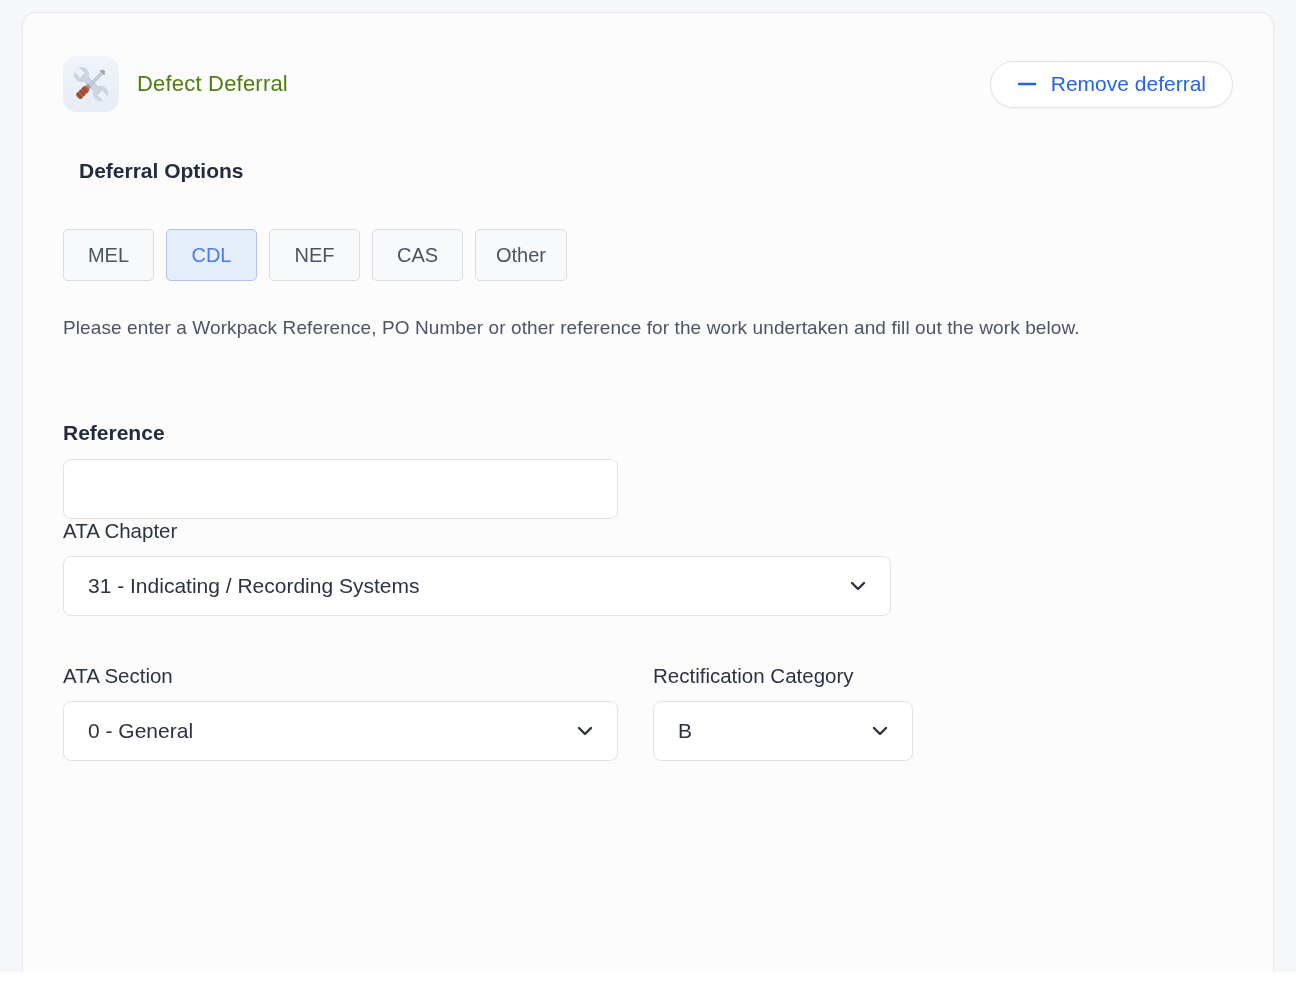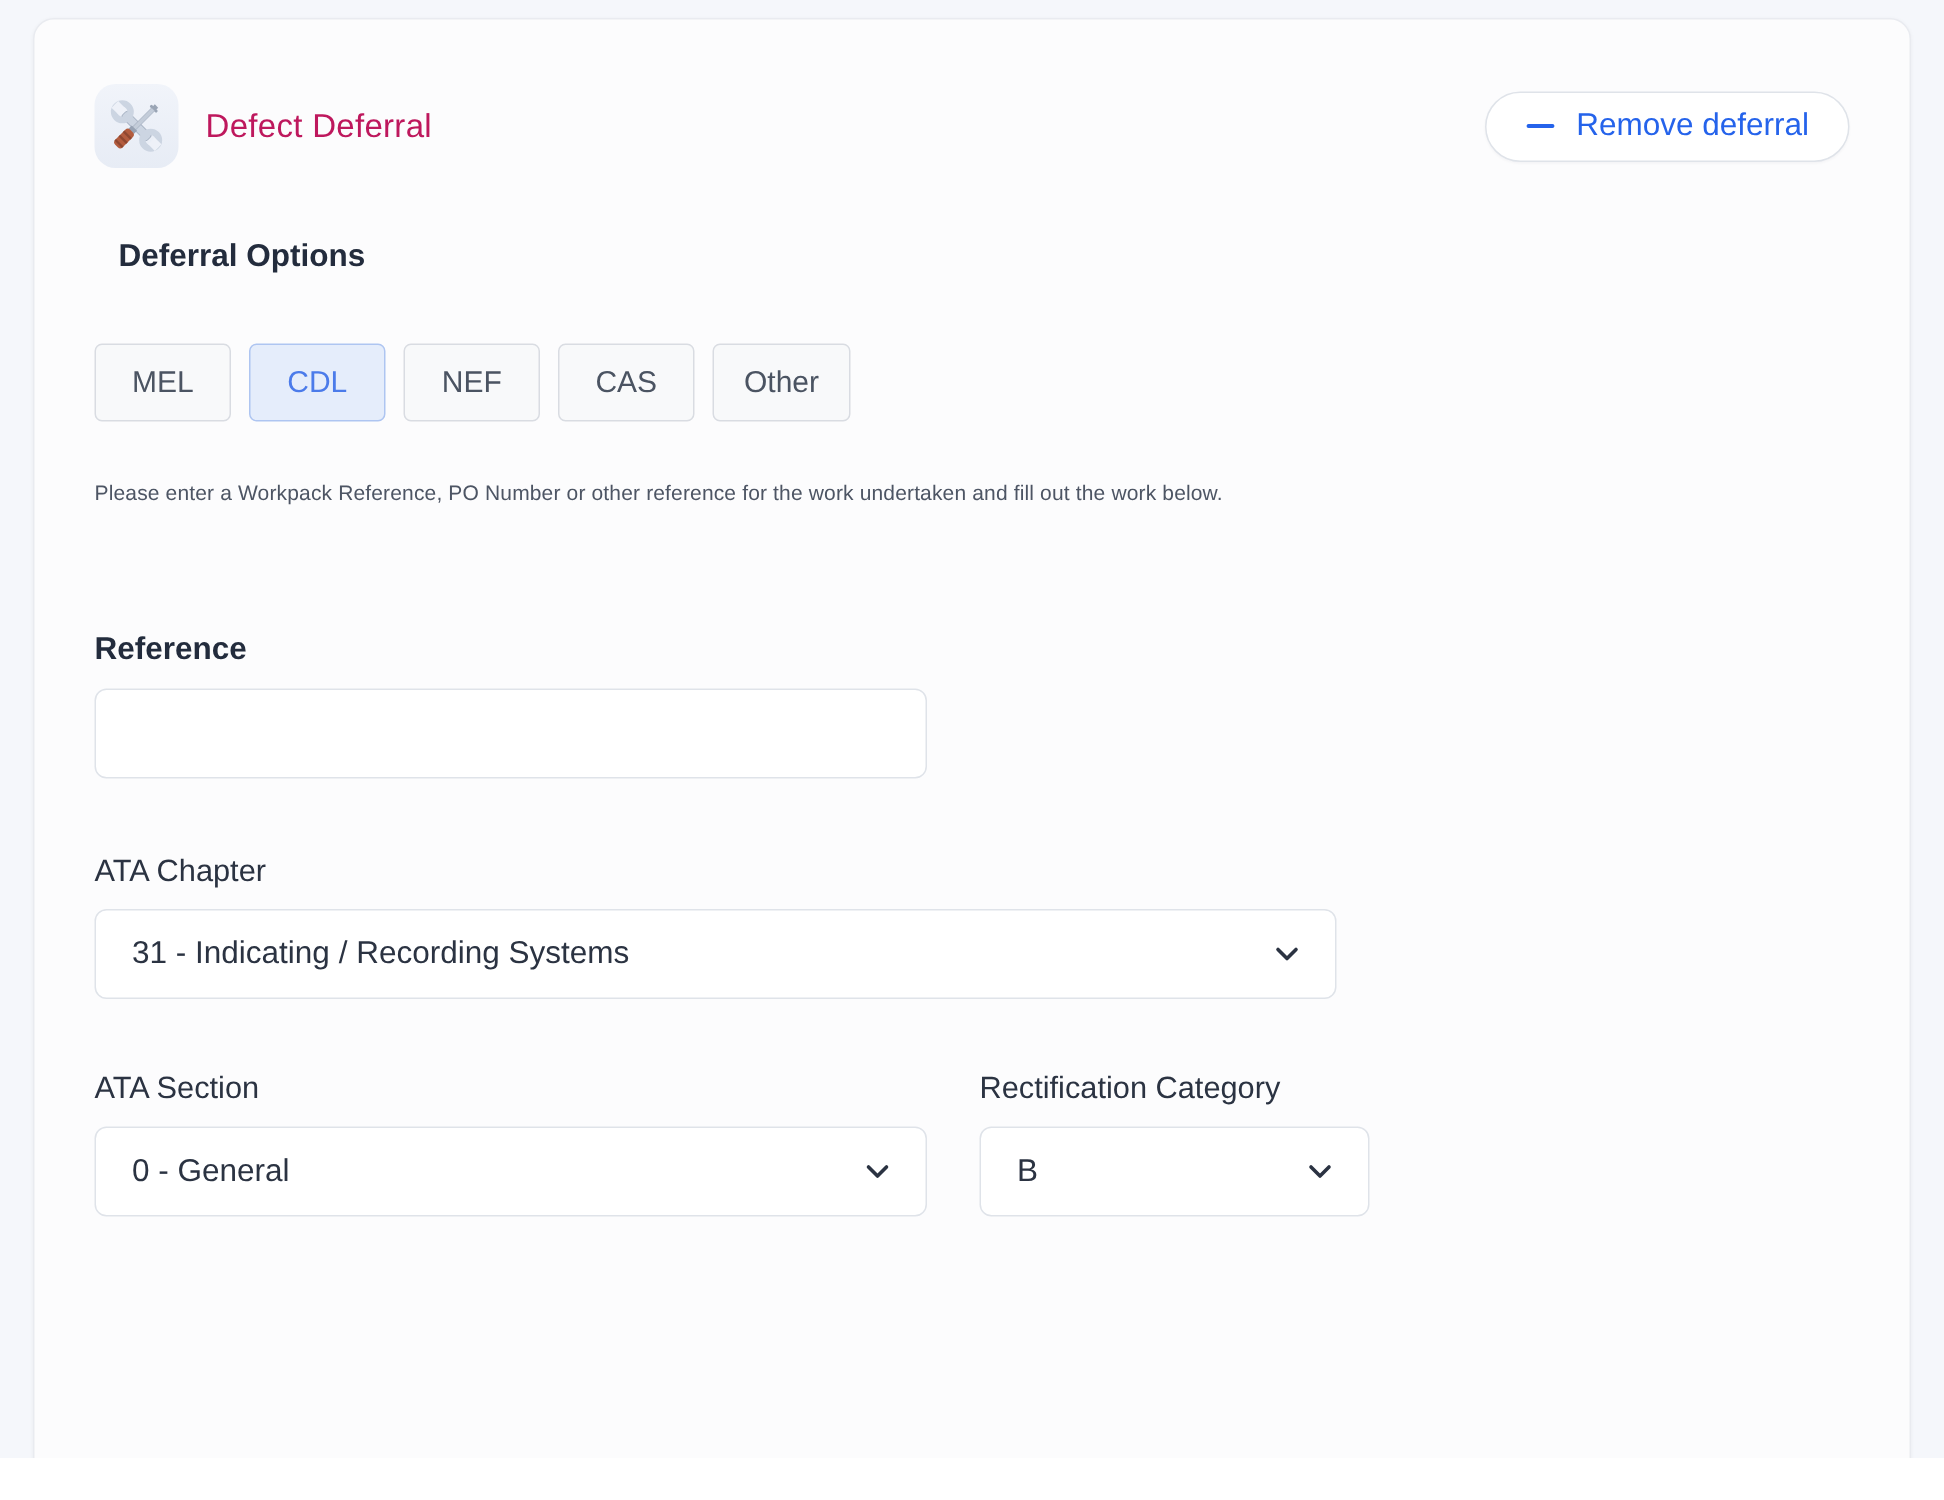--- a/index.html
+++ b/index.html
@@ -15,21 +15,21 @@
     padding: 43px 40px 0 40px;
   }
   
   .header-row { display: flex; align-items: center; justify-content: space-between; height: 56px; }
   .header-left { display: flex; align-items: center; gap: 18px; }
   .tool-icon-box {
     width: 56px; height: 56px; border-radius: 14px;
     background: linear-gradient(180deg, #f1f4fa 0%, #e7ecf5 100%);
     display: flex; align-items: center; justify-content: center;
   }
-  .card-title { font-size: 22px; color: #be185d; letter-spacing: .2px; }
+  .card-title { font-size: 22px; color: #4d7c0f; letter-spacing: .2px; }
   .remove-btn {
     display: flex; align-items: center; gap: 14px;
     height: 47px; padding: 0 26px;
     background: #ffffff; border: 1px solid #dfe3e9; border-radius: 24px;
     font-family: "Liberation Sans", sans-serif;
     font-size: 21px; font-weight: 400; color: #2563eb; cursor: pointer;
     box-shadow: 0 1px 2px rgba(16,24,40,0.04);
   }
   
   .h-bold { font-size: 21px; font-weight: 700; color: #232c3d; margin-left: 16px; }
@@ -42,32 +42,32 @@
     background: #f8f9fa; border: 1px solid #d9dce2; border-radius: 5px;
     font-family: "Liberation Sans", sans-serif;
     font-size: 20px; color: #4b5462; cursor: pointer;
   }
   .opt-btn.selected {
     background: #e5edfb; border: 1px solid #aec5f1; color: #4b7bea;
   }
   .mt-section-heading { margin-top: 70px; }
   .section-desc {
     margin-top: 30px; width: 1168px;
-    font-size: 14px; color: #4d5564; line-height: 34px; letter-spacing: .1px;
+    font-size: 19px; color: #4d5564; line-height: 34px; letter-spacing: .1px;
   }
   
   .field-label-bold { margin-top: 76px; font-size: 21px; font-weight: 700; color: #232c3d; }
   .field-label { font-size: 20.5px; color: #2b3342; }
   .text-input {
     margin-top: 14px; display: block; width: 555px; height: 60px;
     background: #ffffff; border: 1px solid #dfe3e9; border-radius: 8px;
     font-family: "Liberation Sans", sans-serif; font-size: 20px; color: #2b3342; padding: 0 18px;
     outline: none;
   }
-  .mt-ata-chapter { margin-top: 50px; }
+  .mt-ata-chapter { }
   .select-box {
     margin-top: 13px; height: 60px;
     display: flex; align-items: center; justify-content: space-between;
     background: #ffffff; border: 1px solid #dfe3e9; border-radius: 8px;
     padding: 0 22px 0 24px; cursor: pointer;
   }
   .select-box .value { font-size: 21px; color: #2b3342; }
   .w-chapter { width: 828px; }
   .w-section { width: 555px; gap: 16px; }
   .w-rect { width: 260px; }

